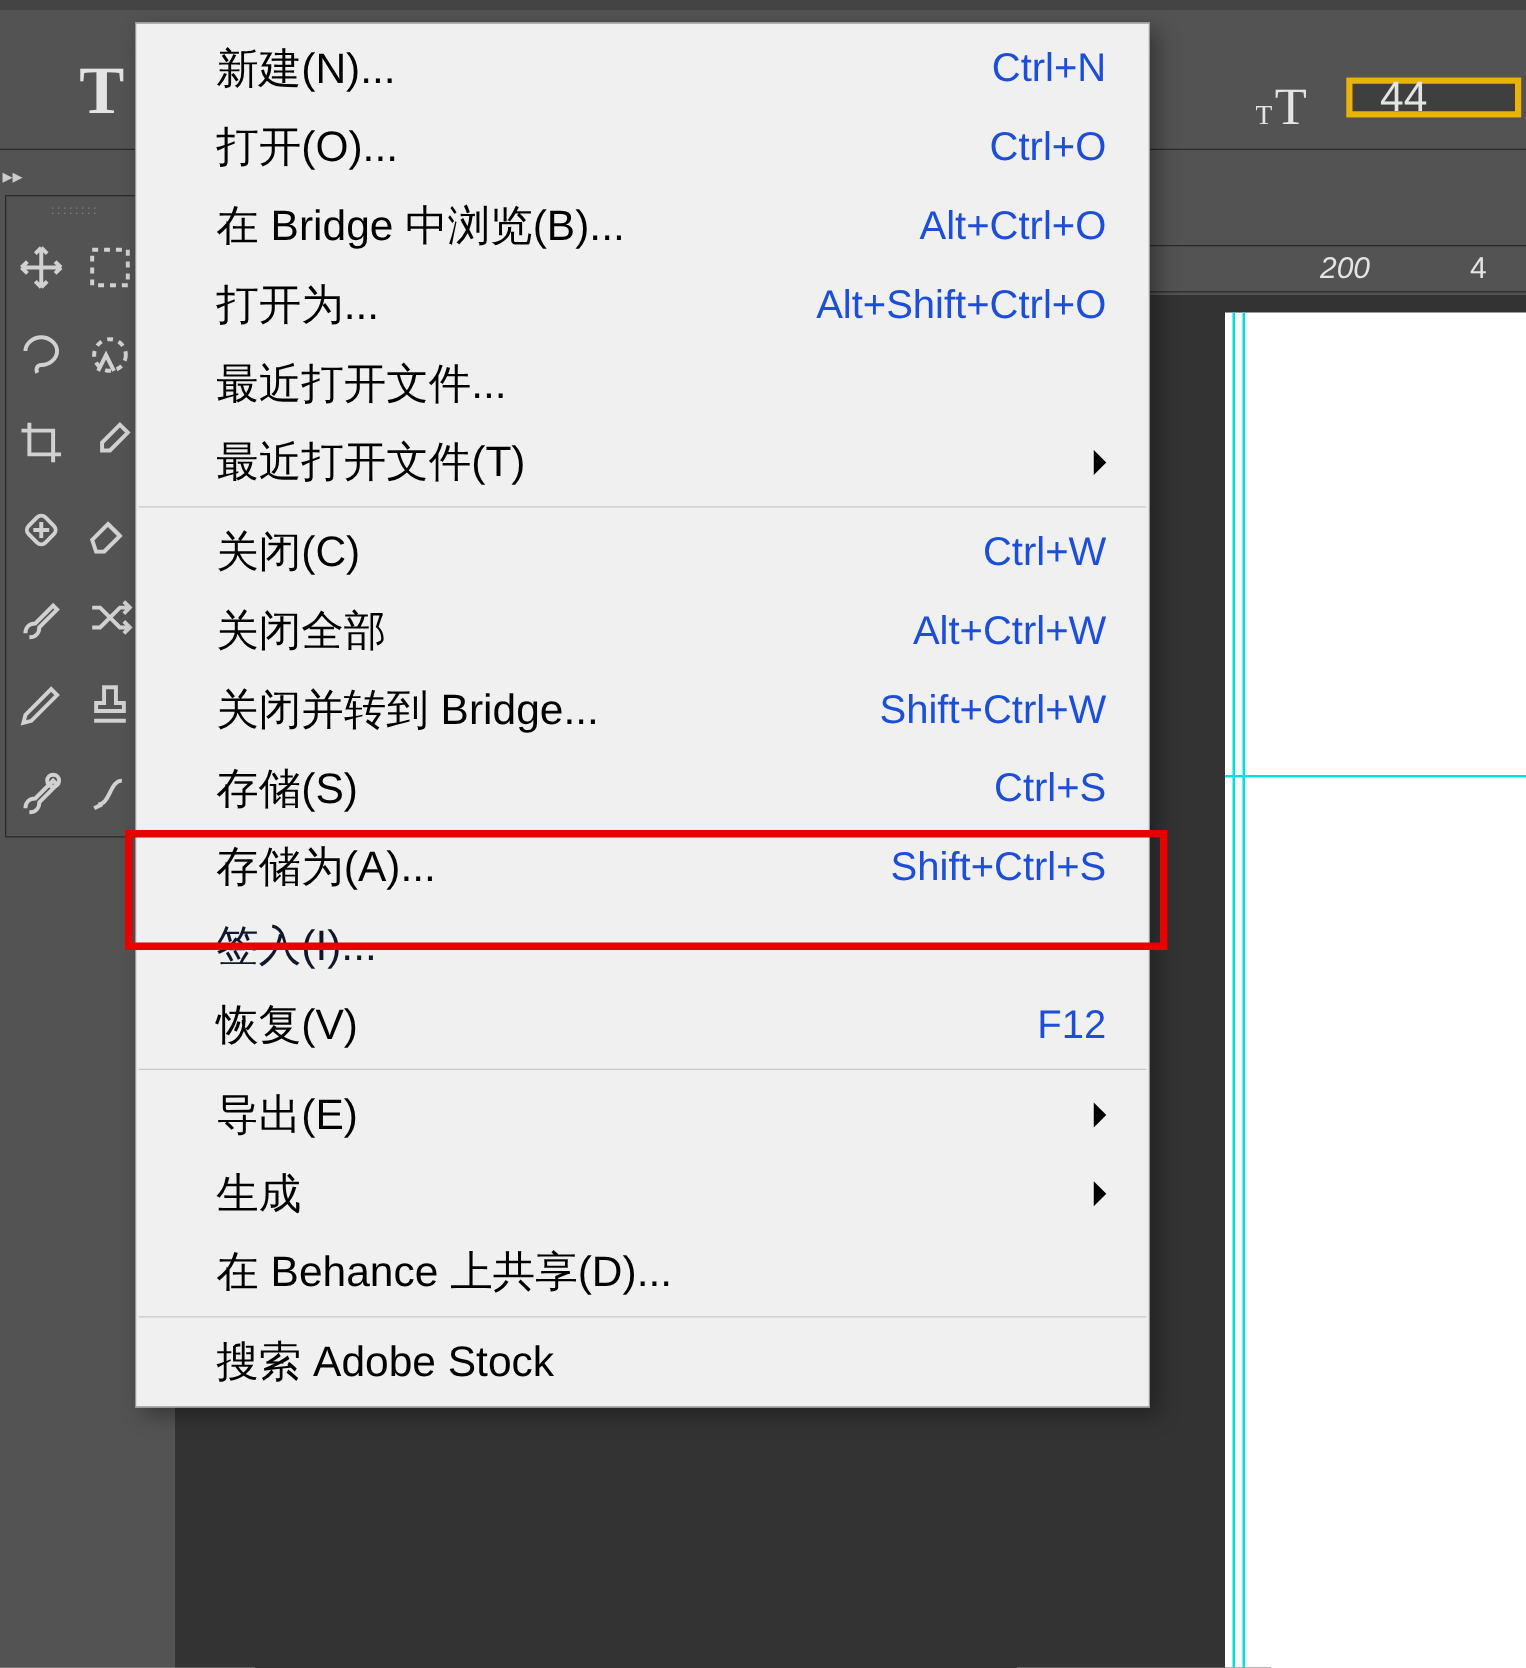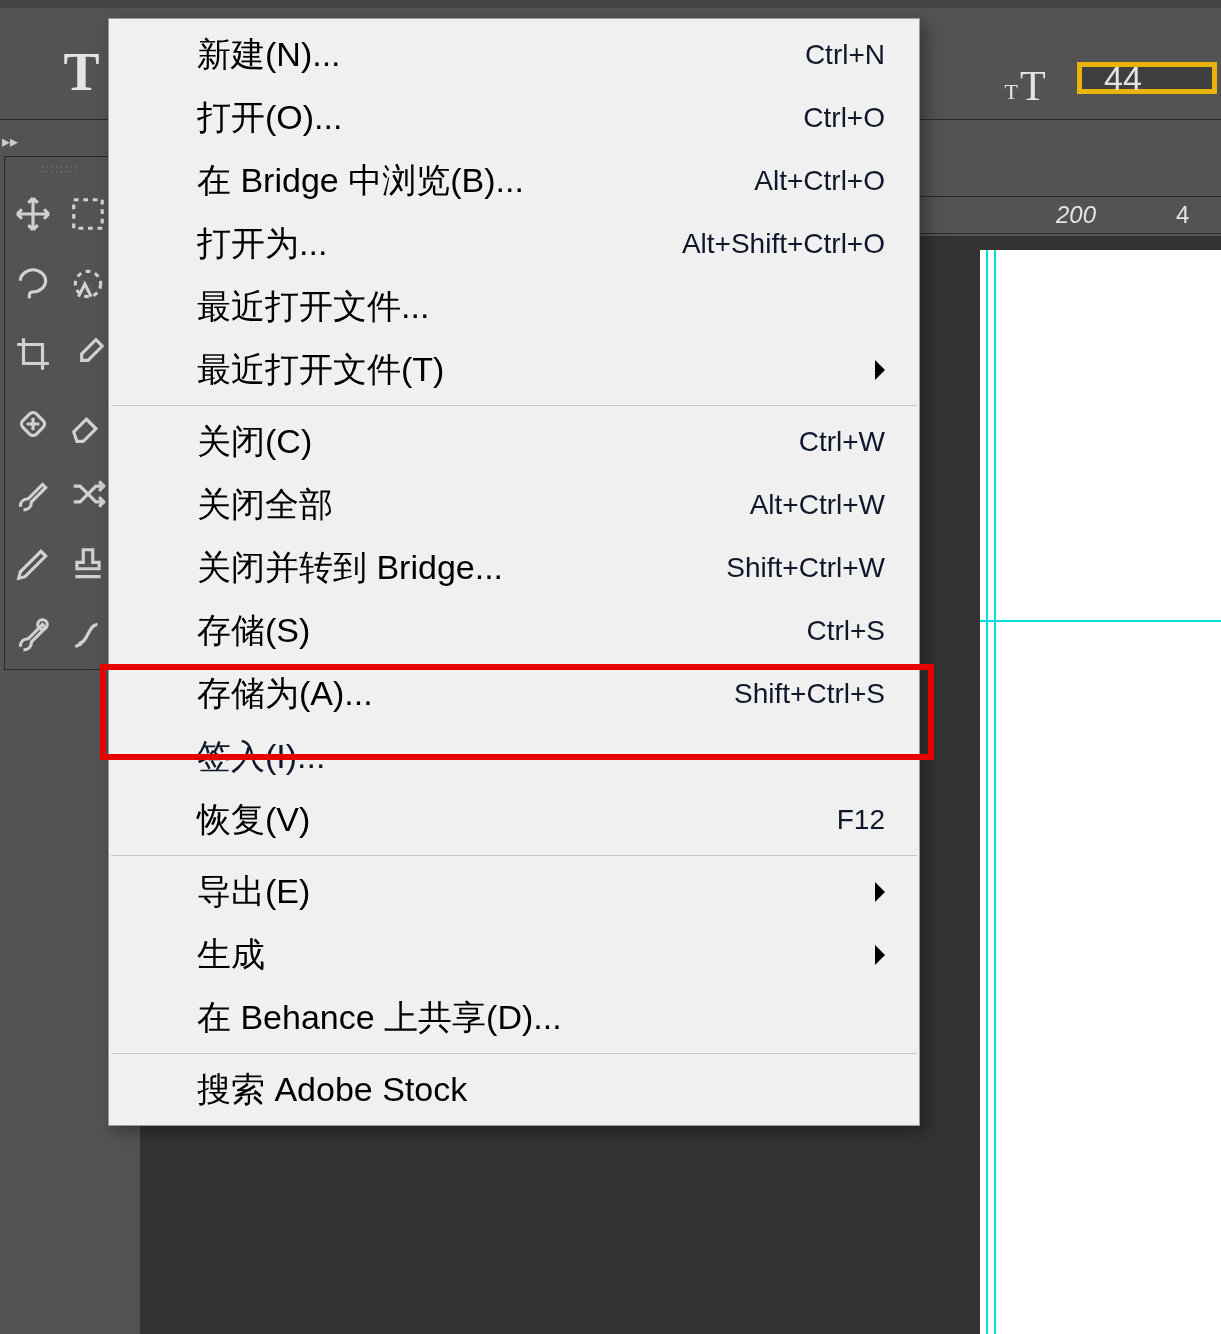--- a/index.html
+++ b/index.html
@@ -139,22 +139,22 @@
   }
   .menu-item {
     display:flex;
     align-items:center;
     height:63px;
     padding: 0 34px 0 64px;
     font-size:34px;
     color:#000;
     position:relative;
   }
-  .menu-item .label { flex:1;margin-left:24px; }
-  .menu-item .shortcut { color:#0f172a; font-size:28px;text-align:center; }
+  .menu-item .label { flex:1; }
+  .menu-item .shortcut { color:#1d4ed8; font-size:32px;text-align:center; }
   .menu-item .submenu-arrow {
     position:absolute; right:24px; top:50%; transform:translateY(-50%);
     border:10px solid transparent; border-left-color:#000;
   }
   .menu-item.disabled { color:#0f172a; }
   .menu-sep {
     height:1px; background:#c8c8c8; margin:4px 2px;
   }
 
   .highlight-box {

